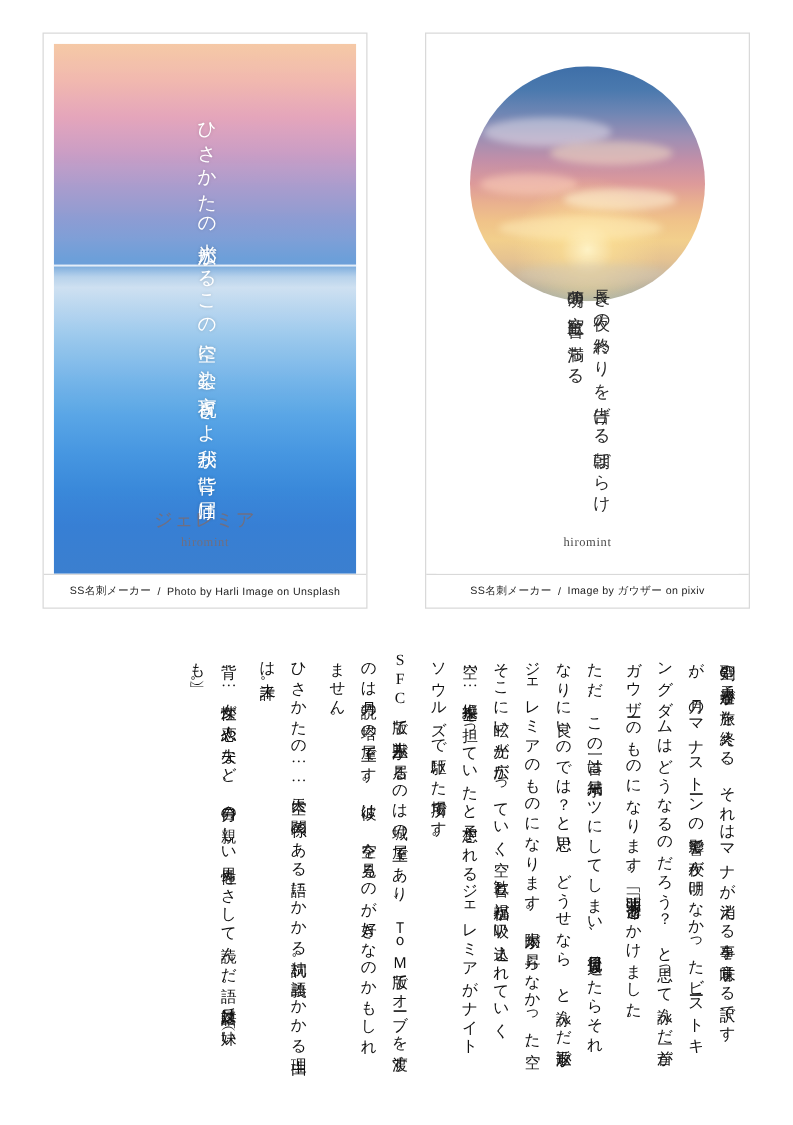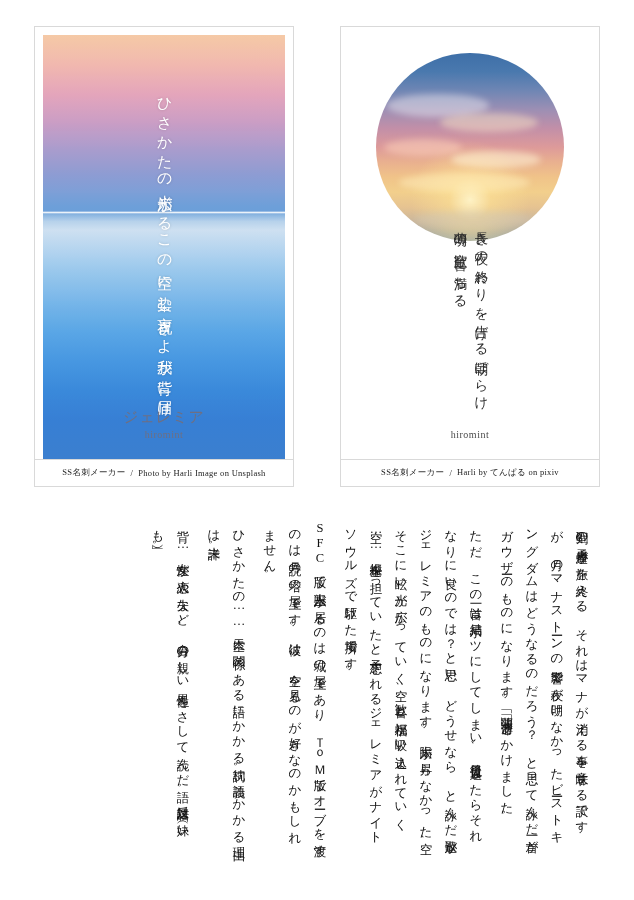--- a/index.html
+++ b/index.html
@@ -168,21 +168,21 @@
   .card-footer {
     border-top: 1px solid #d9d9d9;
     margin: 0;
     height: 26px;
     display: flex;
     align-items: center;
     justify-content: center;
     font-size: 8.5px;
     letter-spacing: .3px;
     color: #222;
-    font-family: Liberation Serif, serif;
+    font-family: Liberation Sans, sans-serif;
   }
   .card-footer .sep { padding: 0 5px; }
 
   
   .body-text {
     margin-top: 34px;
     padding: 0 40px 0 40px;
     box-sizing: border-box;
     height: 380px;
     display: flex;
@@ -236,21 +236,21 @@
       </div>
       <div class="vtext poem2">長き夜の終わりを告げる朝ぼらけ
 薄明の空歓喜に満ちる</div>
       <div class="card-credit">
         <div class="credit-sub">hiromint</div>
       </div>
     </div>
     <div class="card-footer">
       <span>SS名刺メーカー</span>
       <span class="sep">/</span>
-      <span>Harli by てんぱる on pixiv</span>
+      <span>Image by ガウザー on pixiv</span>
     </div>
   </div>
 
 </div>
 
 <div class="body-text">
   <div class="vcol">聖剣の勇者達が旅を終える、それはマナが消える事を意味する訳ですが、月のマナストーンの影響で夜が明けなかったビーストキングダムはどうなるのだろう？　と思って詠んだ一首がガウザーのものになります。「薄明」「薄命」とかけました。</div>
   <div class="vcol">ただ、この一首は結局ボツにしてしまい、後日見返したらそれなりに良いのでは？と思い、どうせなら と詠んだ返歌がジェレミアのものになります。太陽が昇らなかった空、そこに眩い光が広がっていく空、歓喜と祝福が吸い込まれていく空……操縦士を担っていたと予想されるジェレミアがナイトソウルズで駆けた場所です。</div>
   <div class="vcol">SFC版で獣人王が居るのは城の屋上であり、ＴｏＭ版でオーブを渡すのは月読の塔の屋上です。彼は、空を見るのが好きなのかもしれません。</div>
   <div class="vcol">ひさかたの……天空に関係のある語にかかる枕詞。語義、かかる理由は未詳。</div>

